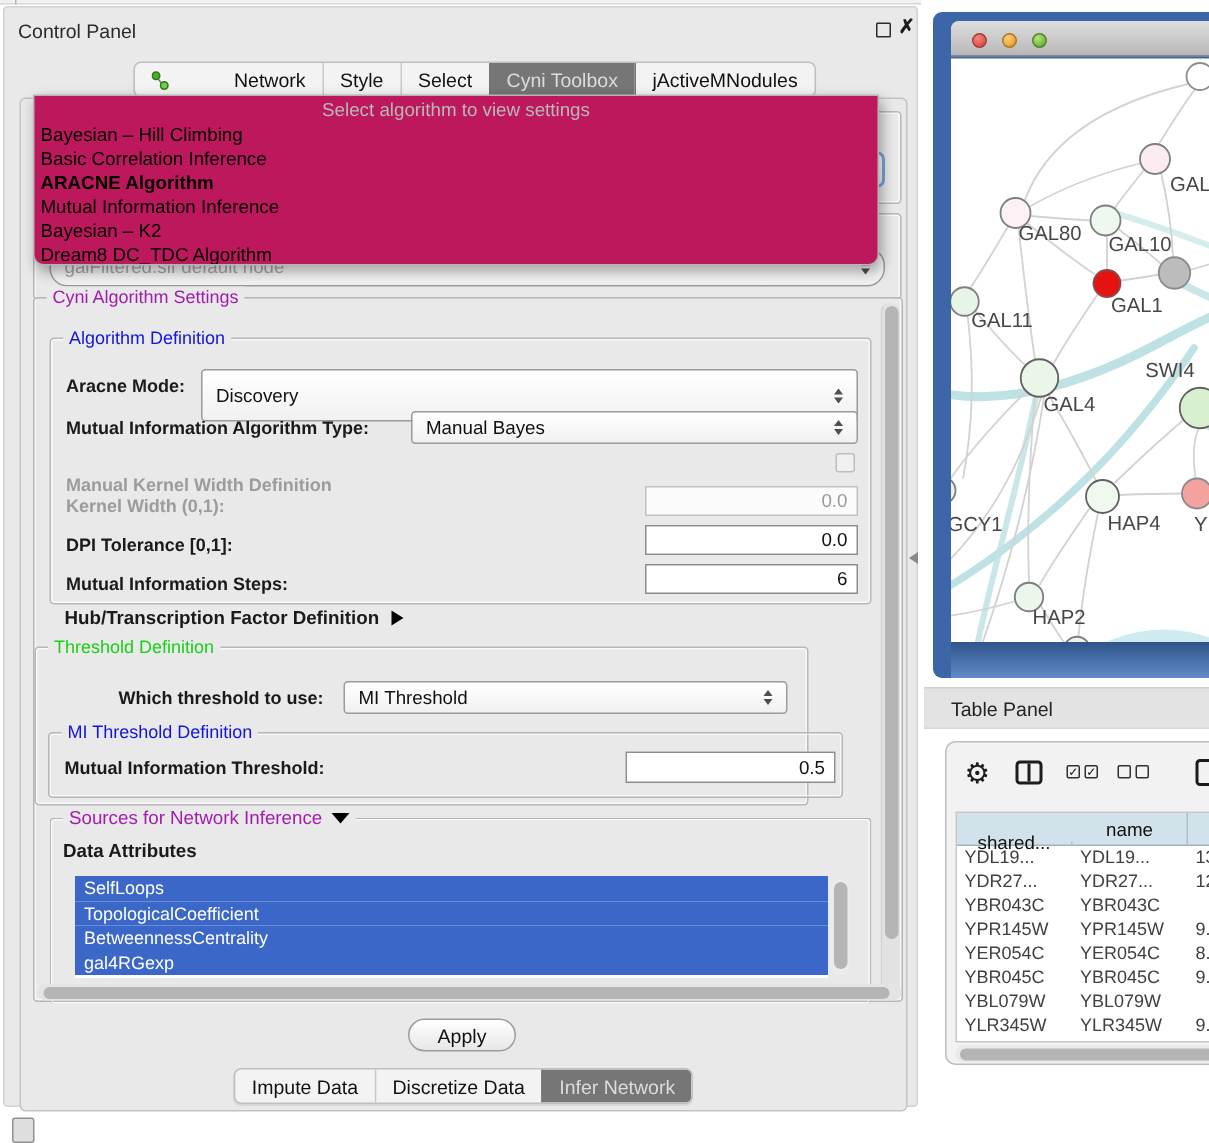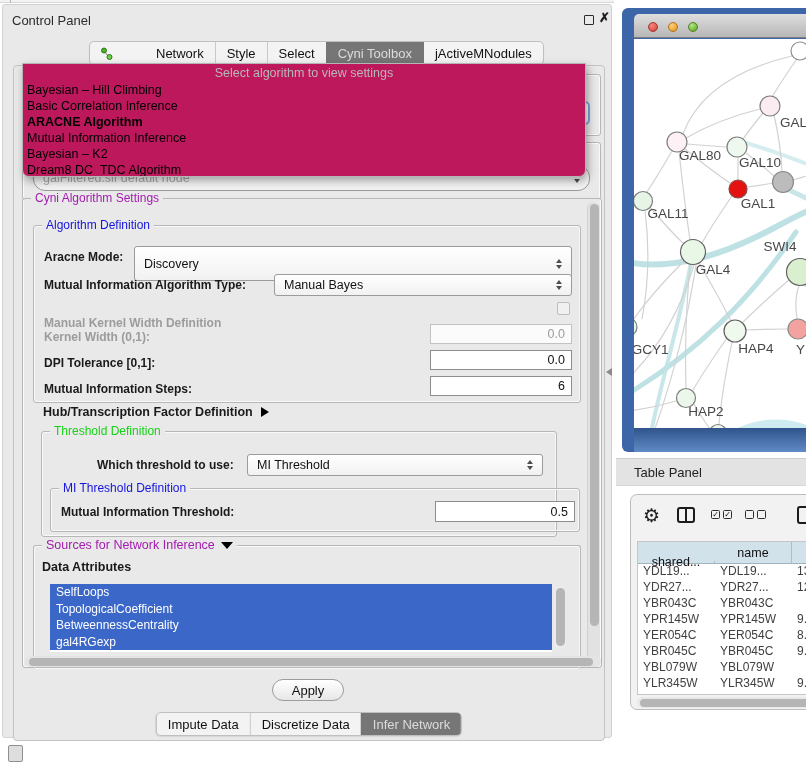--- a/index.html
+++ b/index.html
@@ -194,21 +194,21 @@
         <div class="field" style="left:396px; top:124px; width:142px; height:20px;">0.0</div>
 
         <div class="lbl" style="left:10px; top:156px;">Mutual Information Steps:</div>
         <div class="field" style="left:396px; top:150px; width:142px; height:20px;">6</div>
       </div>
 
       <div class="lbl" style="left:20px; top:206px; font-size:12.5px;">
         <span>Hub/Transcription Factor Definition</span><span class="hub-arrow"></span>
       </div>
 
-      <div class="grp" style="left:18px; top:232px; width:516px; height:106px;">
+      <div class="grp" style="left:0; top:232px; width:516px; height:106px;">
         <div class="grp-title green">Threshold Definition</div>
 
         <div class="lbl" style="left:55px; top:26px;">Which threshold to use:</div>
         <div class="combo" style="left:205px; top:22px; width:296px; height:22px;">
           <span>MI Threshold</span>
           <span class="spin">
               <i class="up"></i>
               <i class="dn"></i>
             </span>
         </div>

